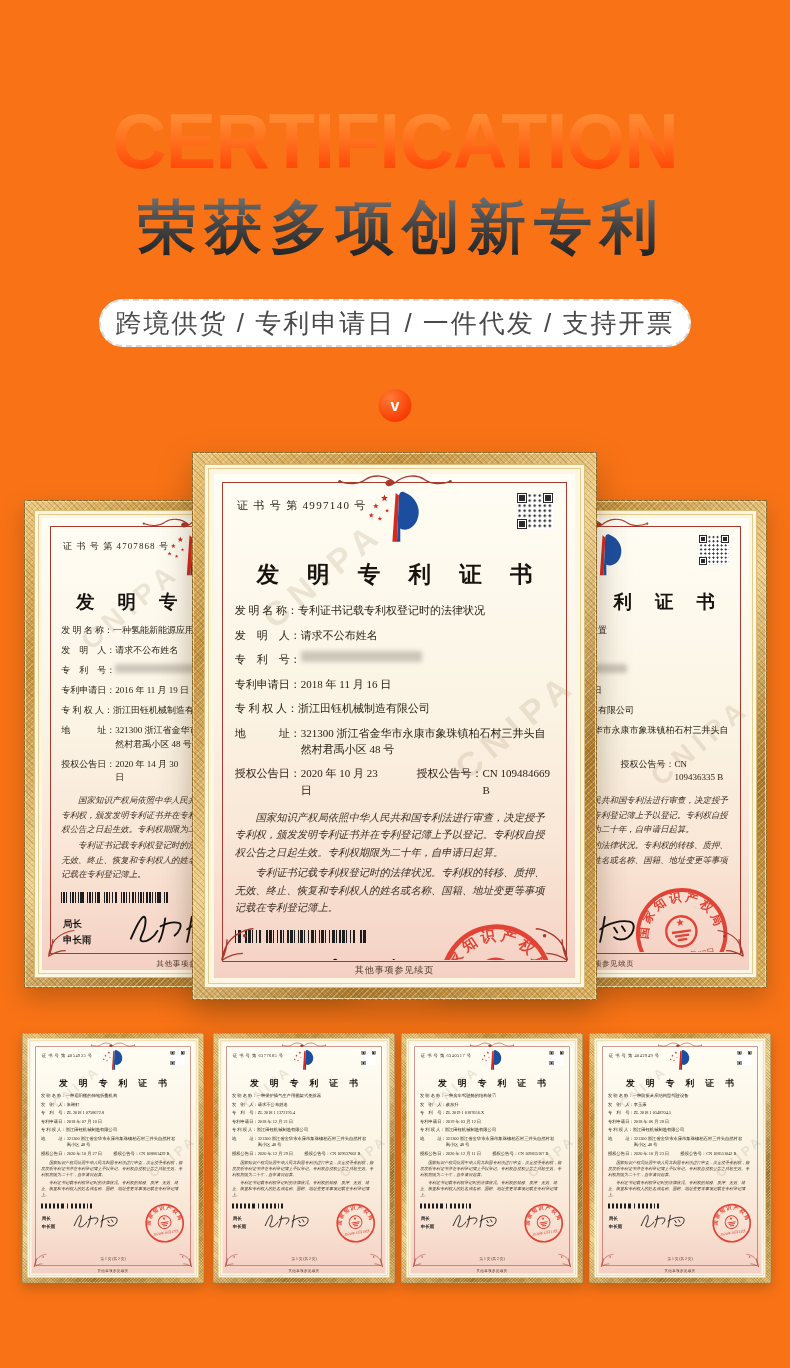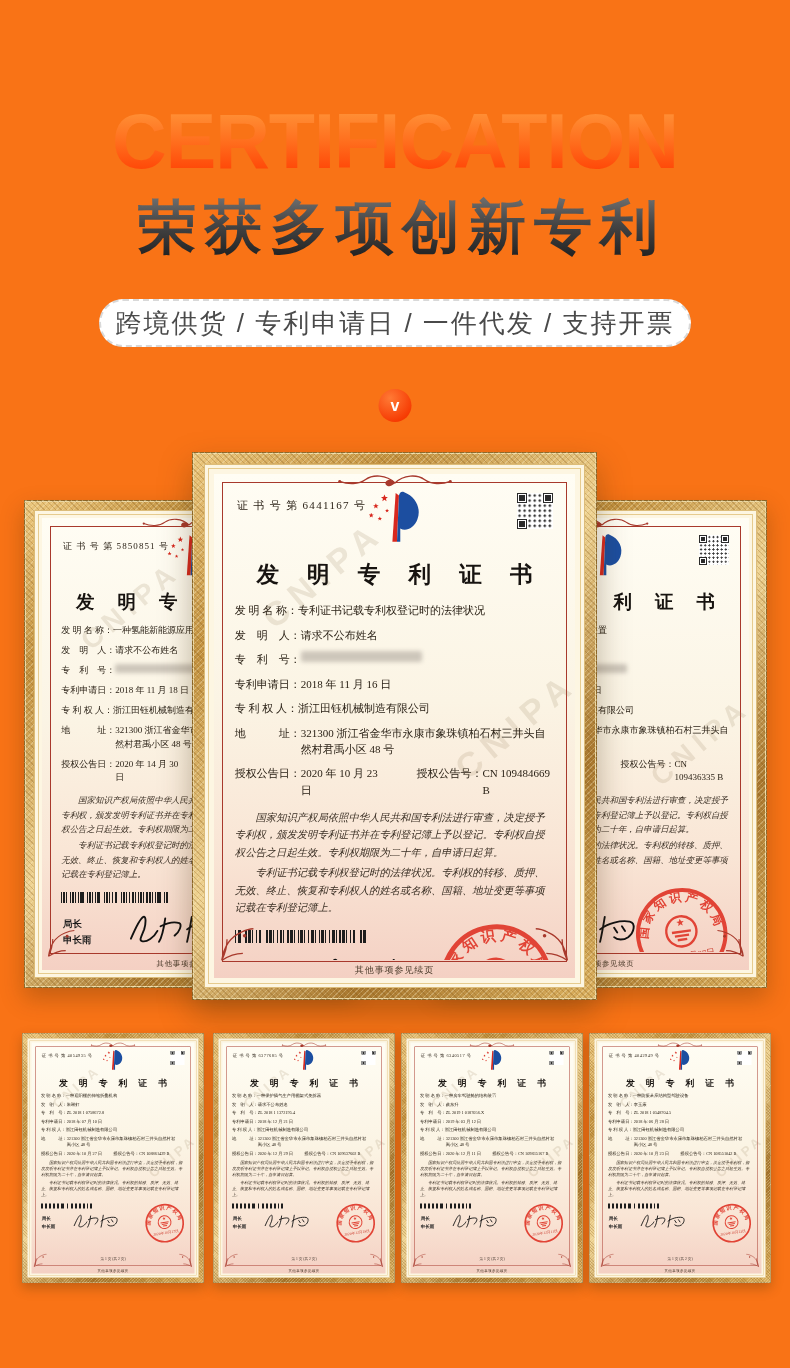--- a/index.html
+++ b/index.html
@@ -142,21 +142,21 @@
           <path d="M70,12 C60,2 44,2 36,8 C28,14 16,14 6,10 M70,12 C80,2 96,2 104,8 C112,14 124,14 134,10"></path>
           <path d="M70,12 C66,7 61,7 59,11 C58,14 62,17 66,15 C69,13 70,12 70,12 Z" fill="currentColor" stroke="none"></path>
           <circle cx="6" cy="10" r="1.6" fill="currentColor" stroke="none"></circle>
             <circle cx="134" cy="10" r="1.6" fill="currentColor" stroke="none"></circle>
         </svg>
       </div>
       <span class="wm w1">CNIPA</span>
       <span class="wm w2">CNIPA</span>
       <div class="cbody">
         <div class="chead">
-          <span class="cert-no">证 书 号 第 5850851 号</span>
+          <span class="cert-no">证 书 号 第 4707868 号</span>
           <span class="logo">
             <svg viewBox="0 0 100 90" width="100%" height="100%">
               <g fill="#d8281e">
                 <use href="#star-p" transform="translate(34,14) scale(.55)"></use>
                 <use href="#star-p" transform="translate(21,26) scale(.45)"></use>
                 <use href="#star-p" transform="translate(14,40) scale(.4)"></use>
                 <use href="#star-p" transform="translate(27,45) scale(.35)"></use>
                 <use href="#star-p" transform="translate(38,33) scale(.32)"></use>
               </g>
               <path fill="#d8281e" d="M46,80 L51,6 L56,10 L53,80 Z"></path>
@@ -177,21 +177,21 @@
         <div class="frow">
             <span class="flabel">发　明　人：</span>
             <span class="fval">请求不公布姓名</span>
           </div>
         <div class="frow">
             <span class="flabel">专　利　号：</span>
             <span class="blur-chip"></span>
           </div>
         <div class="frow">
             <span class="flabel">专利申请日：</span>
-            <span class="fval">2018 年 11 月 18 日</span>
+            <span class="fval">2016 年 11 月 19 日</span>
           </div>
         <div class="frow">
             <span class="flabel">专 利 权 人：</span>
             <span class="fval">浙江田钰机械制造有限公司</span>
           </div>
         <div class="frow">
             <span class="flabel">地　　　址：</span>
             <span class="fval addr">321300 浙江省金华市永康市象珠镇柏石村三井头自然村君禹小区 48 号</span>
           </div>
         <div class="frow">
@@ -376,21 +376,21 @@
           <path d="M70,12 C60,2 44,2 36,8 C28,14 16,14 6,10 M70,12 C80,2 96,2 104,8 C112,14 124,14 134,10"></path>
           <path d="M70,12 C66,7 61,7 59,11 C58,14 62,17 66,15 C69,13 70,12 70,12 Z" fill="currentColor" stroke="none"></path>
           <circle cx="6" cy="10" r="1.6" fill="currentColor" stroke="none"></circle>
             <circle cx="134" cy="10" r="1.6" fill="currentColor" stroke="none"></circle>
         </svg>
       </div>
       <span class="wm w1">CNIPA</span>
       <span class="wm w2">CNIPA</span>
       <div class="cbody">
         <div class="chead">
-          <span class="cert-no">证 书 号 第 6441167 号</span>
+          <span class="cert-no">证 书 号 第 4997140 号</span>
           <span class="logo">
             <svg viewBox="0 0 100 90" width="100%" height="100%">
               <g fill="#d8281e">
                 <use href="#star-p" transform="translate(34,14) scale(.55)"></use>
                 <use href="#star-p" transform="translate(21,26) scale(.45)"></use>
                 <use href="#star-p" transform="translate(14,40) scale(.4)"></use>
                 <use href="#star-p" transform="translate(27,45) scale(.35)"></use>
                 <use href="#star-p" transform="translate(38,33) scale(.32)"></use>
               </g>
               <path fill="#d8281e" d="M46,80 L51,6 L56,10 L53,80 Z"></path>

